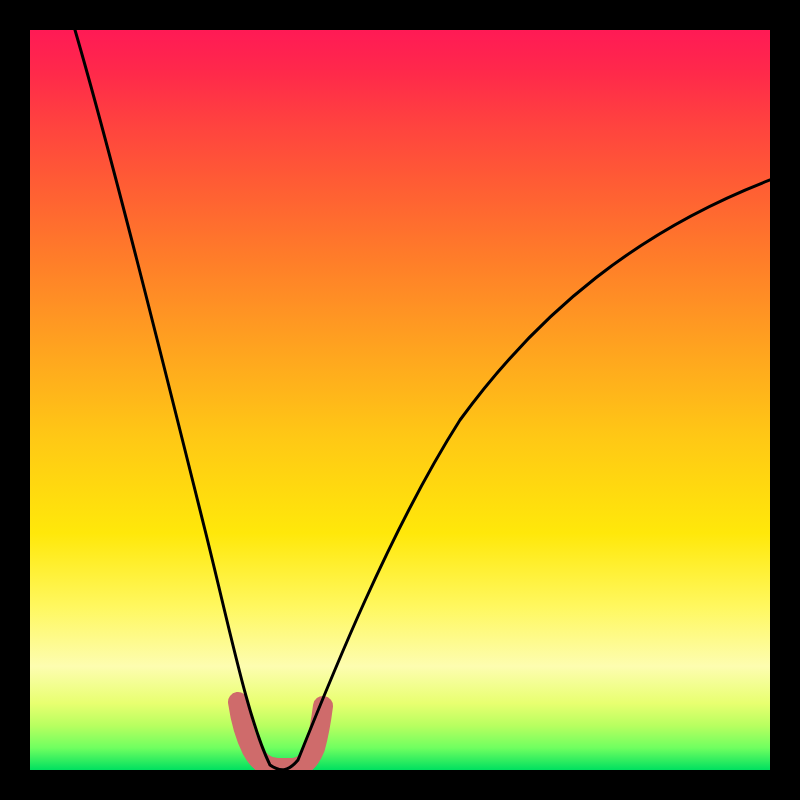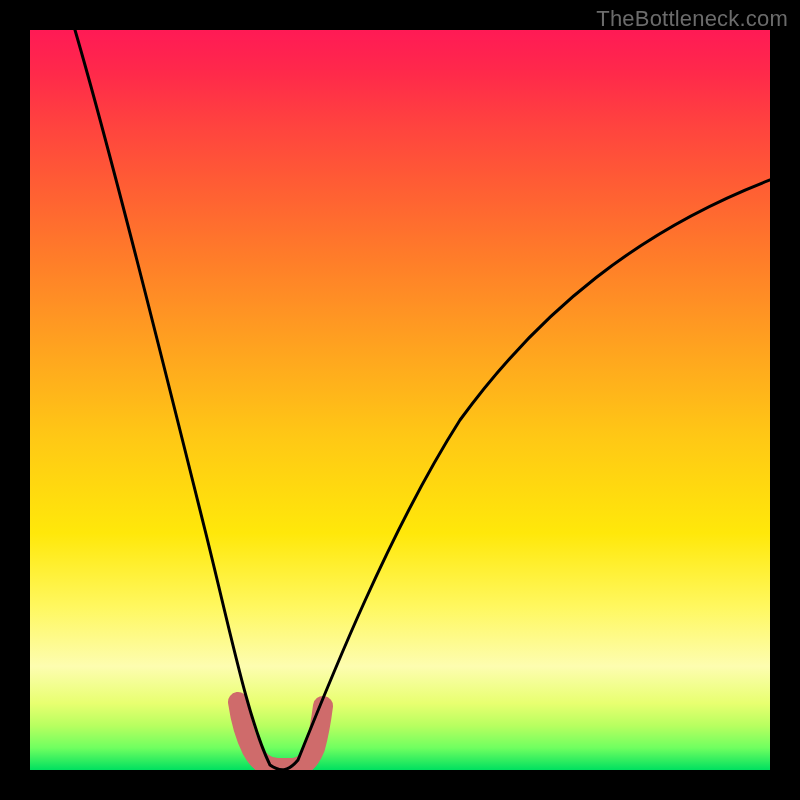--- a/index.html
+++ b/index.html
@@ -65,21 +65,20 @@
     position: absolute;
     top: 0;
     left: 0;
   }
 </style>
 </head>
 <body>
 
 <div class="frame">
 
-  <div class="watermark">TheBottleneck.com</div>
 
   <div class="plot-area">
     <div class="gradient-bg"></div>
 
     <svg width="740" height="740" viewBox="0 0 740 740">
 
       <path d="M 208 672
                Q 212 700 222 720
                Q 232 738 248 738
                L 264 738

